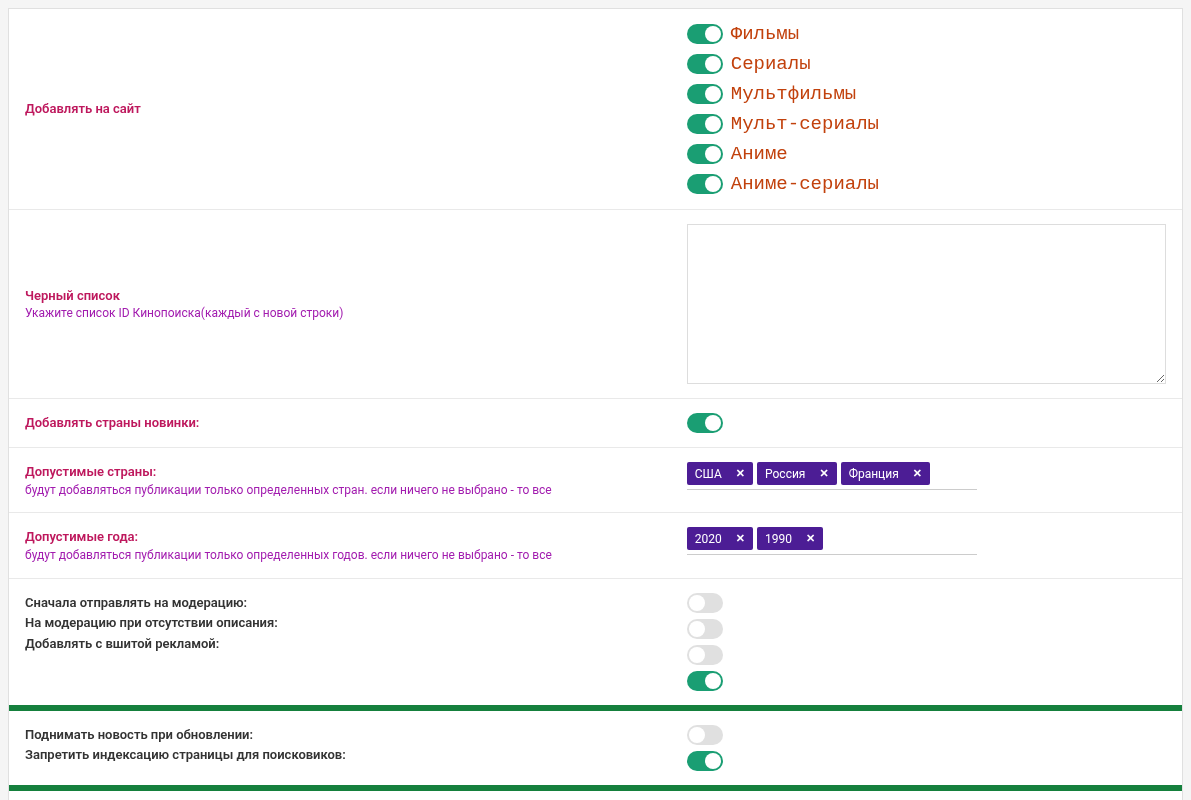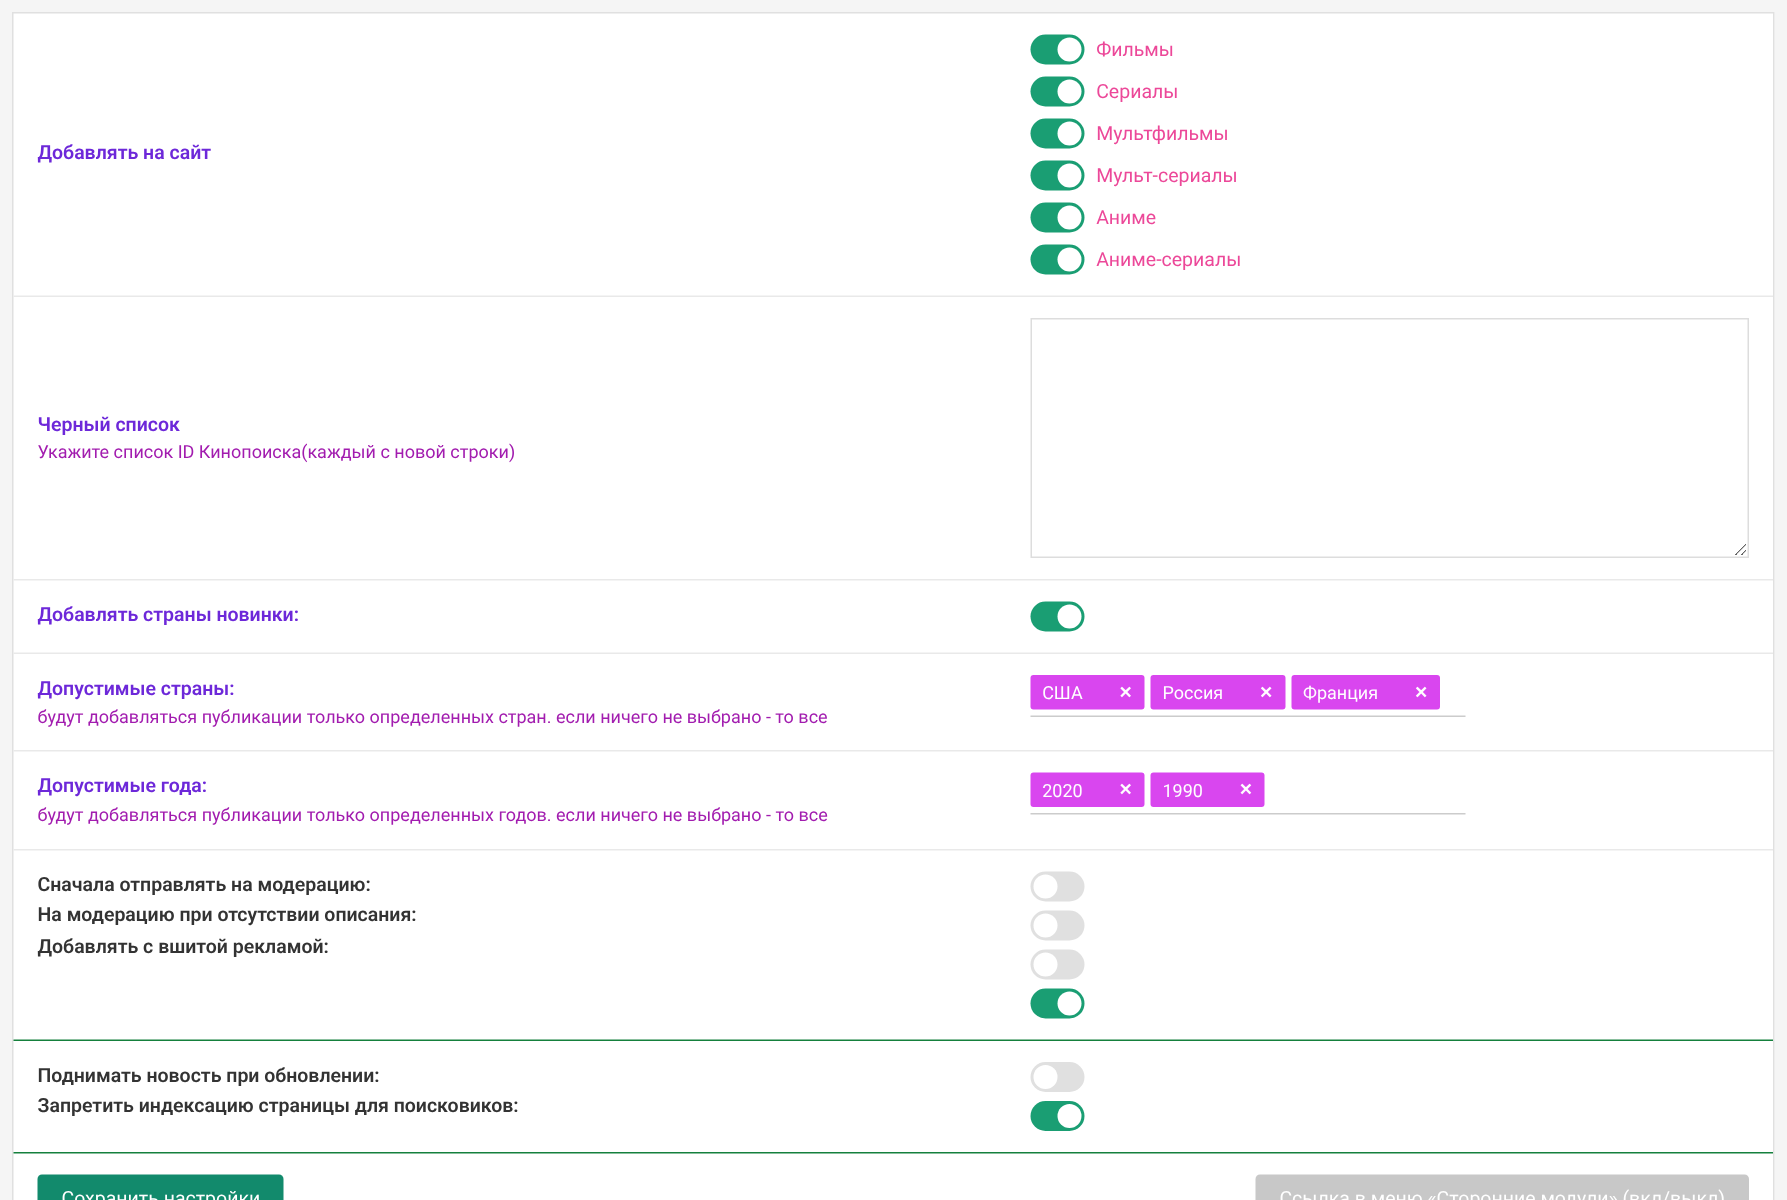--- a/index.html
+++ b/index.html
@@ -26,21 +26,21 @@
       justify-content: center;
     }
     .row-right {
       width: 42%;
       display: flex;
       flex-direction: column;
       gap: 8px;
     }
     .label-title {
       font-weight: 600;
-      color: #6d28d9;
+      color: #be185d;
       font-size: 13px;
       line-height: 1.5;
     }
     .label-sub {
       color: #a21caf;
       font-size: 12px;
       line-height: 1.4;
     }
     .toggle-item {
       display: flex;
@@ -60,57 +60,57 @@
       content: "";
       position: absolute;
       width: 16px;
       height: 16px;
       border-radius: 50%;
       background: #fff;
       top: 2px;
     }
     .toggle.on::after { right: 2px; }
     .toggle.off::after { left: 2px; }
-    .toggle-label { font-size: 13px; color: #ec4899; }
+    .toggle-label { font-size: 19px; color: #c2410c; font-family: Liberation Mono, monospace; }
     textarea {
       width: 100%;
       min-height: 160px;
       border: 1px solid #ddd;
       resize: vertical;
       padding: 6px;
       font-family: inherit;
       font-size: 13px;
     }
     .tags-wrap {
       border-bottom: 1px solid #ccc;
       padding-bottom: 4px;
       display: flex;
       flex-wrap: wrap;
       gap: 4px;
       min-height: 28px;
       width: 290px;
     }
     .tag {
-      background: #d946ef;
+      background: #4c1d95;
       color: #fff;
       font-size: 12px;
       padding: 3px 8px;
       border-radius: 2px;
       display: inline-flex;
       align-items: center;
-      gap: 24px;
+      gap: 14px;
     }
     .tag-x {
       font-weight: bold;
       font-size: 11px;
       cursor: pointer;
     }
     .multi-row {
       display: flex;
-      border-bottom: 1px solid #15803d;
+      border-bottom: 6px solid #15803d;
       padding: 14px 16px;
     }
     .multi-left {
       width: 58%;
     }
     .multi-right {
       width: 42%;
       display: flex;
       flex-direction: column;
       gap: 6px;

